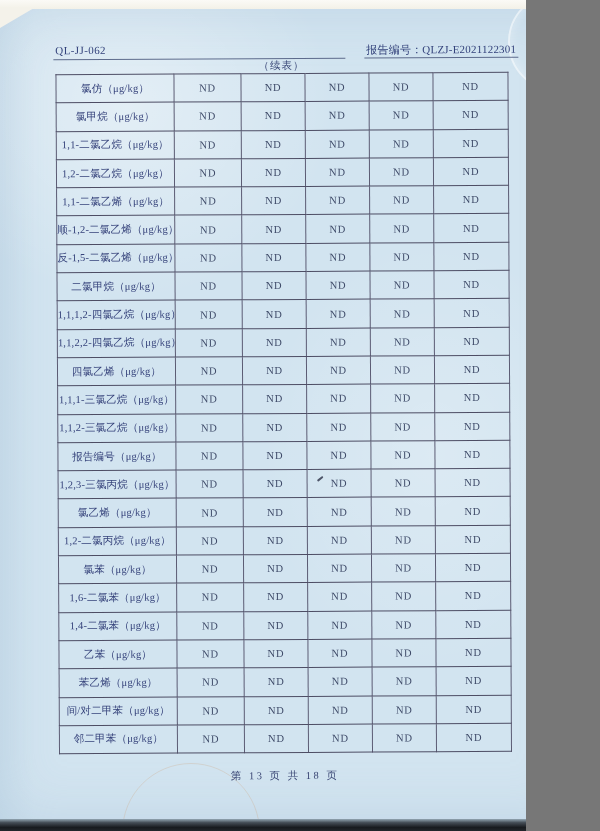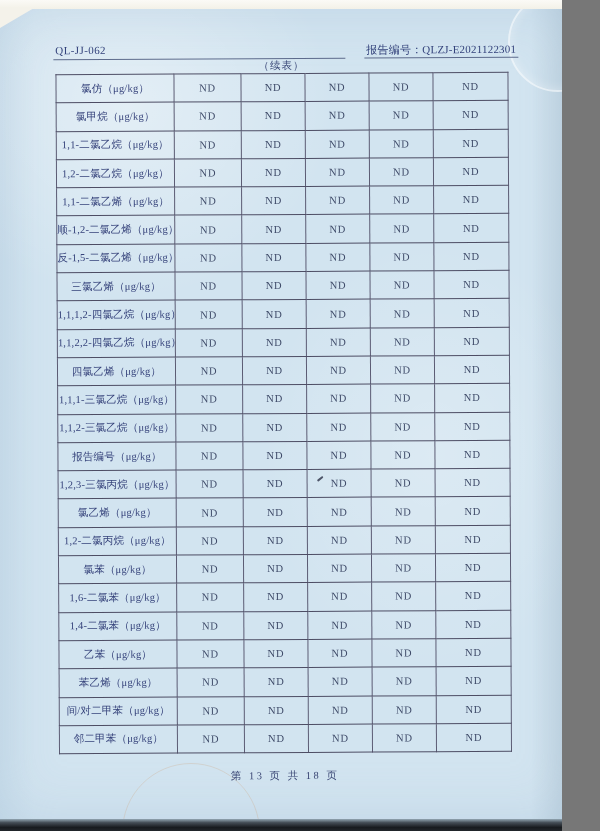--- a/index.html
+++ b/index.html
@@ -4,21 +4,20 @@
 <style>
   html,body{margin:0;padding:0;}
   body{
     width:600px;height:831px;
     font-family:"Liberation Serif","DejaVu Serif",serif;
     background:#777;
   }
   .scan{
     position:relative;width:526px;height:831px;overflow:hidden;
     background:#7dd3fc;
-    padding-left:36px;
   }
   
   .edge-top{
     position:absolute;left:0;top:0;width:600px;height:9px;
     background:linear-gradient(#fbfaf6,#f3f1e8);
   }
   .corner-tl{
     position:absolute;left:0;top:8px;width:0;height:0;
     border-left:34px solid #f4f2ea;border-bottom:20px solid transparent;
   }
@@ -190,21 +189,21 @@
   </tr>
           <tr>
     <td class="name">反-1,5-二氯乙烯（μg/kg）</td>
     <td class="nd">ND</td>
     <td class="nd">ND</td>
     <td class="nd">ND</td>
     <td class="nd">ND</td>
     <td class="nd">ND</td>
   </tr>
           <tr>
-    <td class="name">三氯乙烯（μg/kg）</td>
+    <td class="name">二氯甲烷（μg/kg）</td>
     <td class="nd">ND</td>
     <td class="nd">ND</td>
     <td class="nd">ND</td>
     <td class="nd">ND</td>
     <td class="nd">ND</td>
   </tr>
           <tr>
     <td class="name">1,1,1,2-四氯乙烷（μg/kg）</td>
     <td class="nd">ND</td>
     <td class="nd">ND</td>

